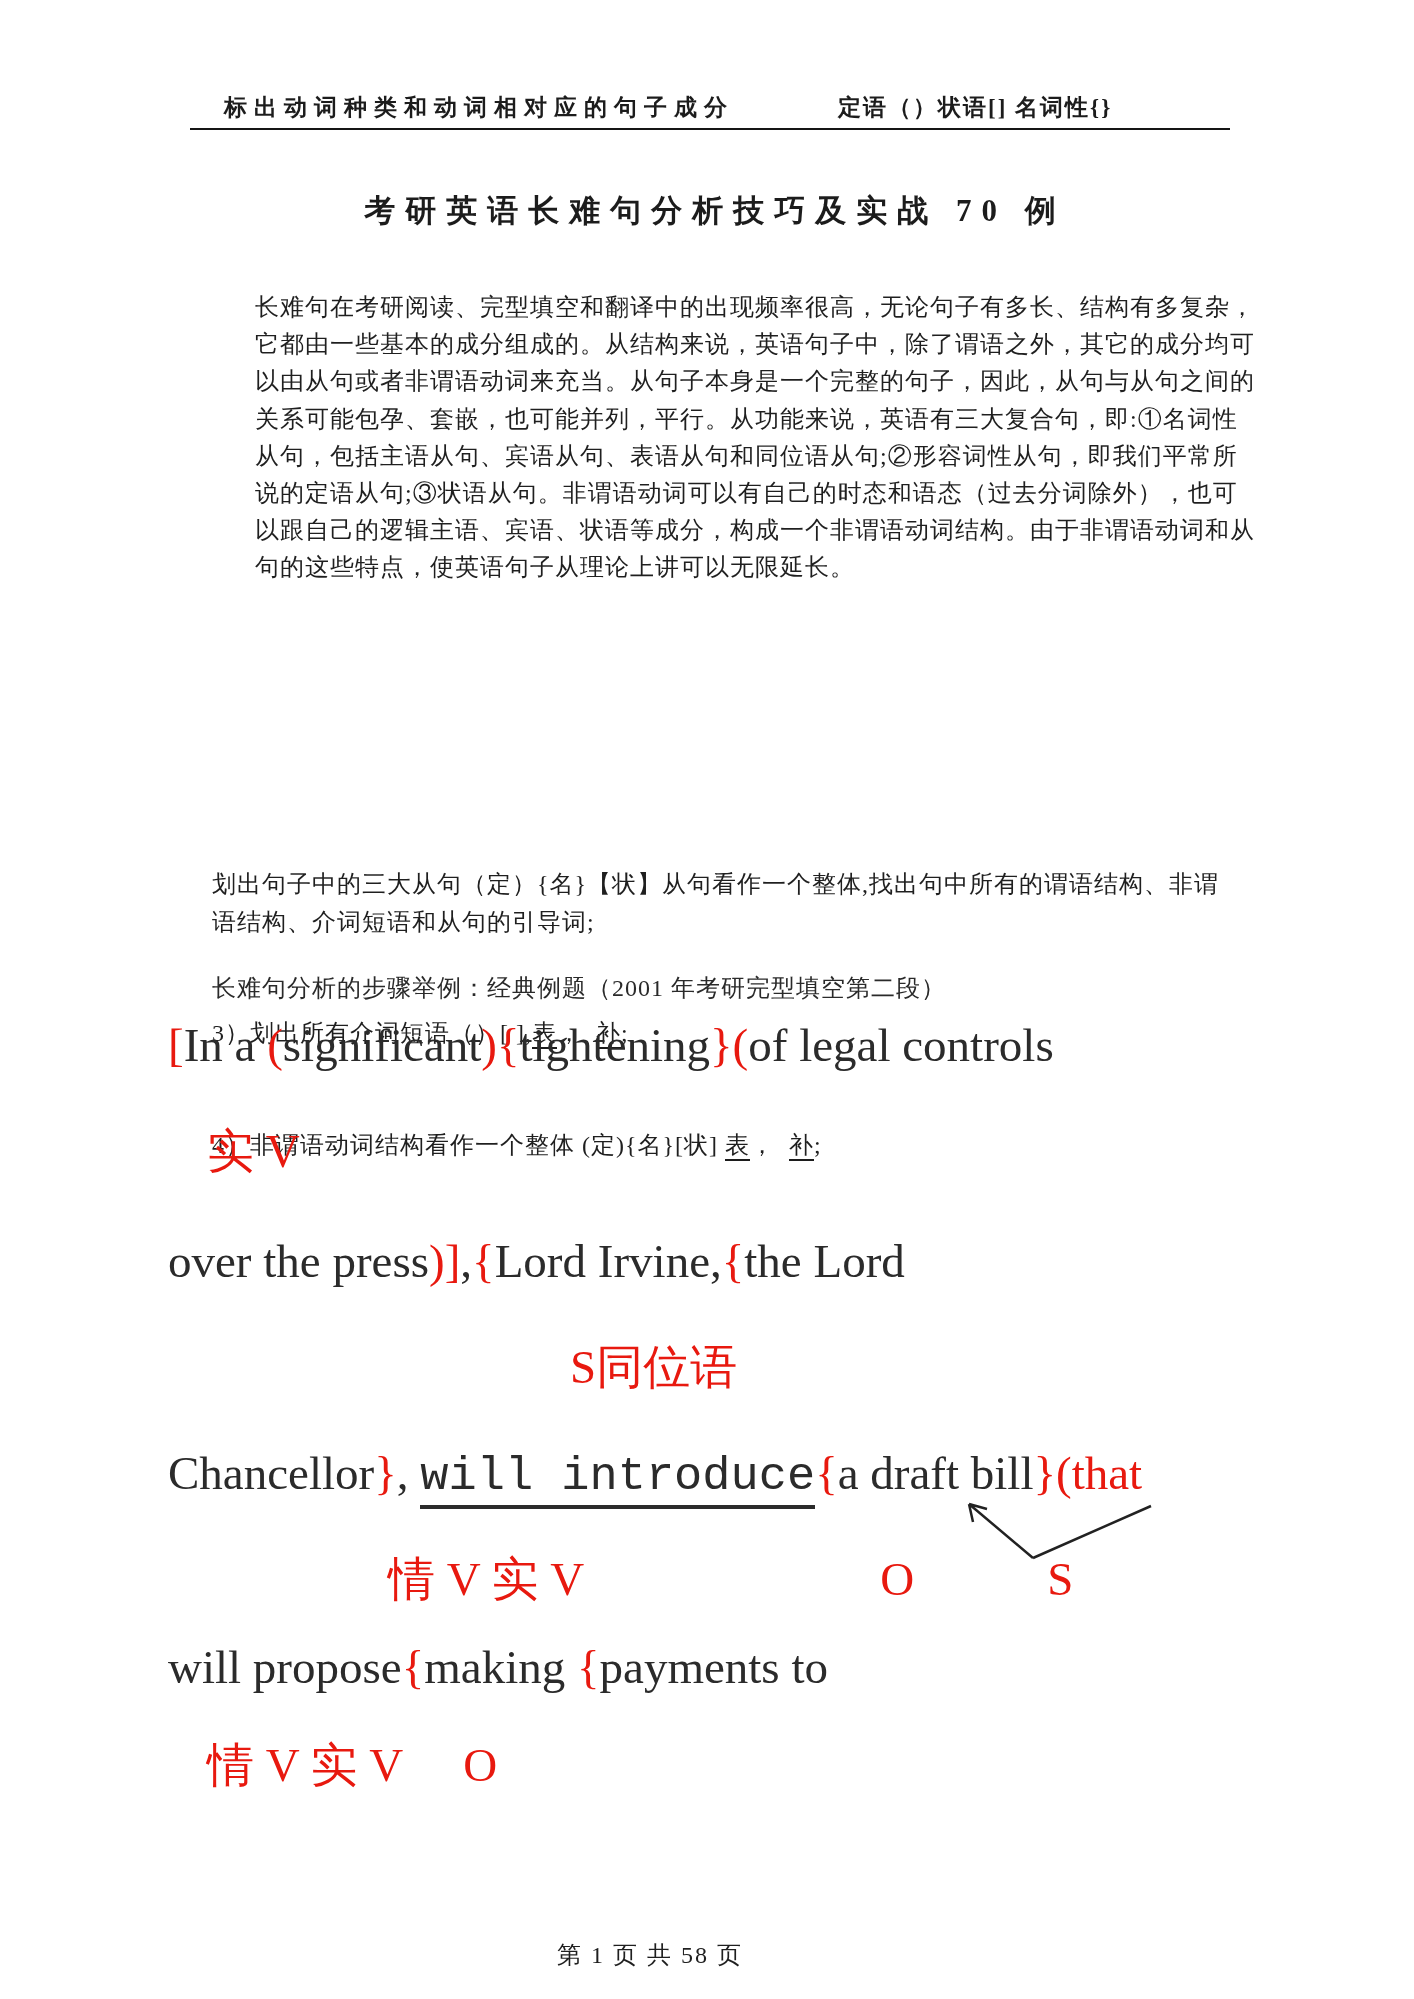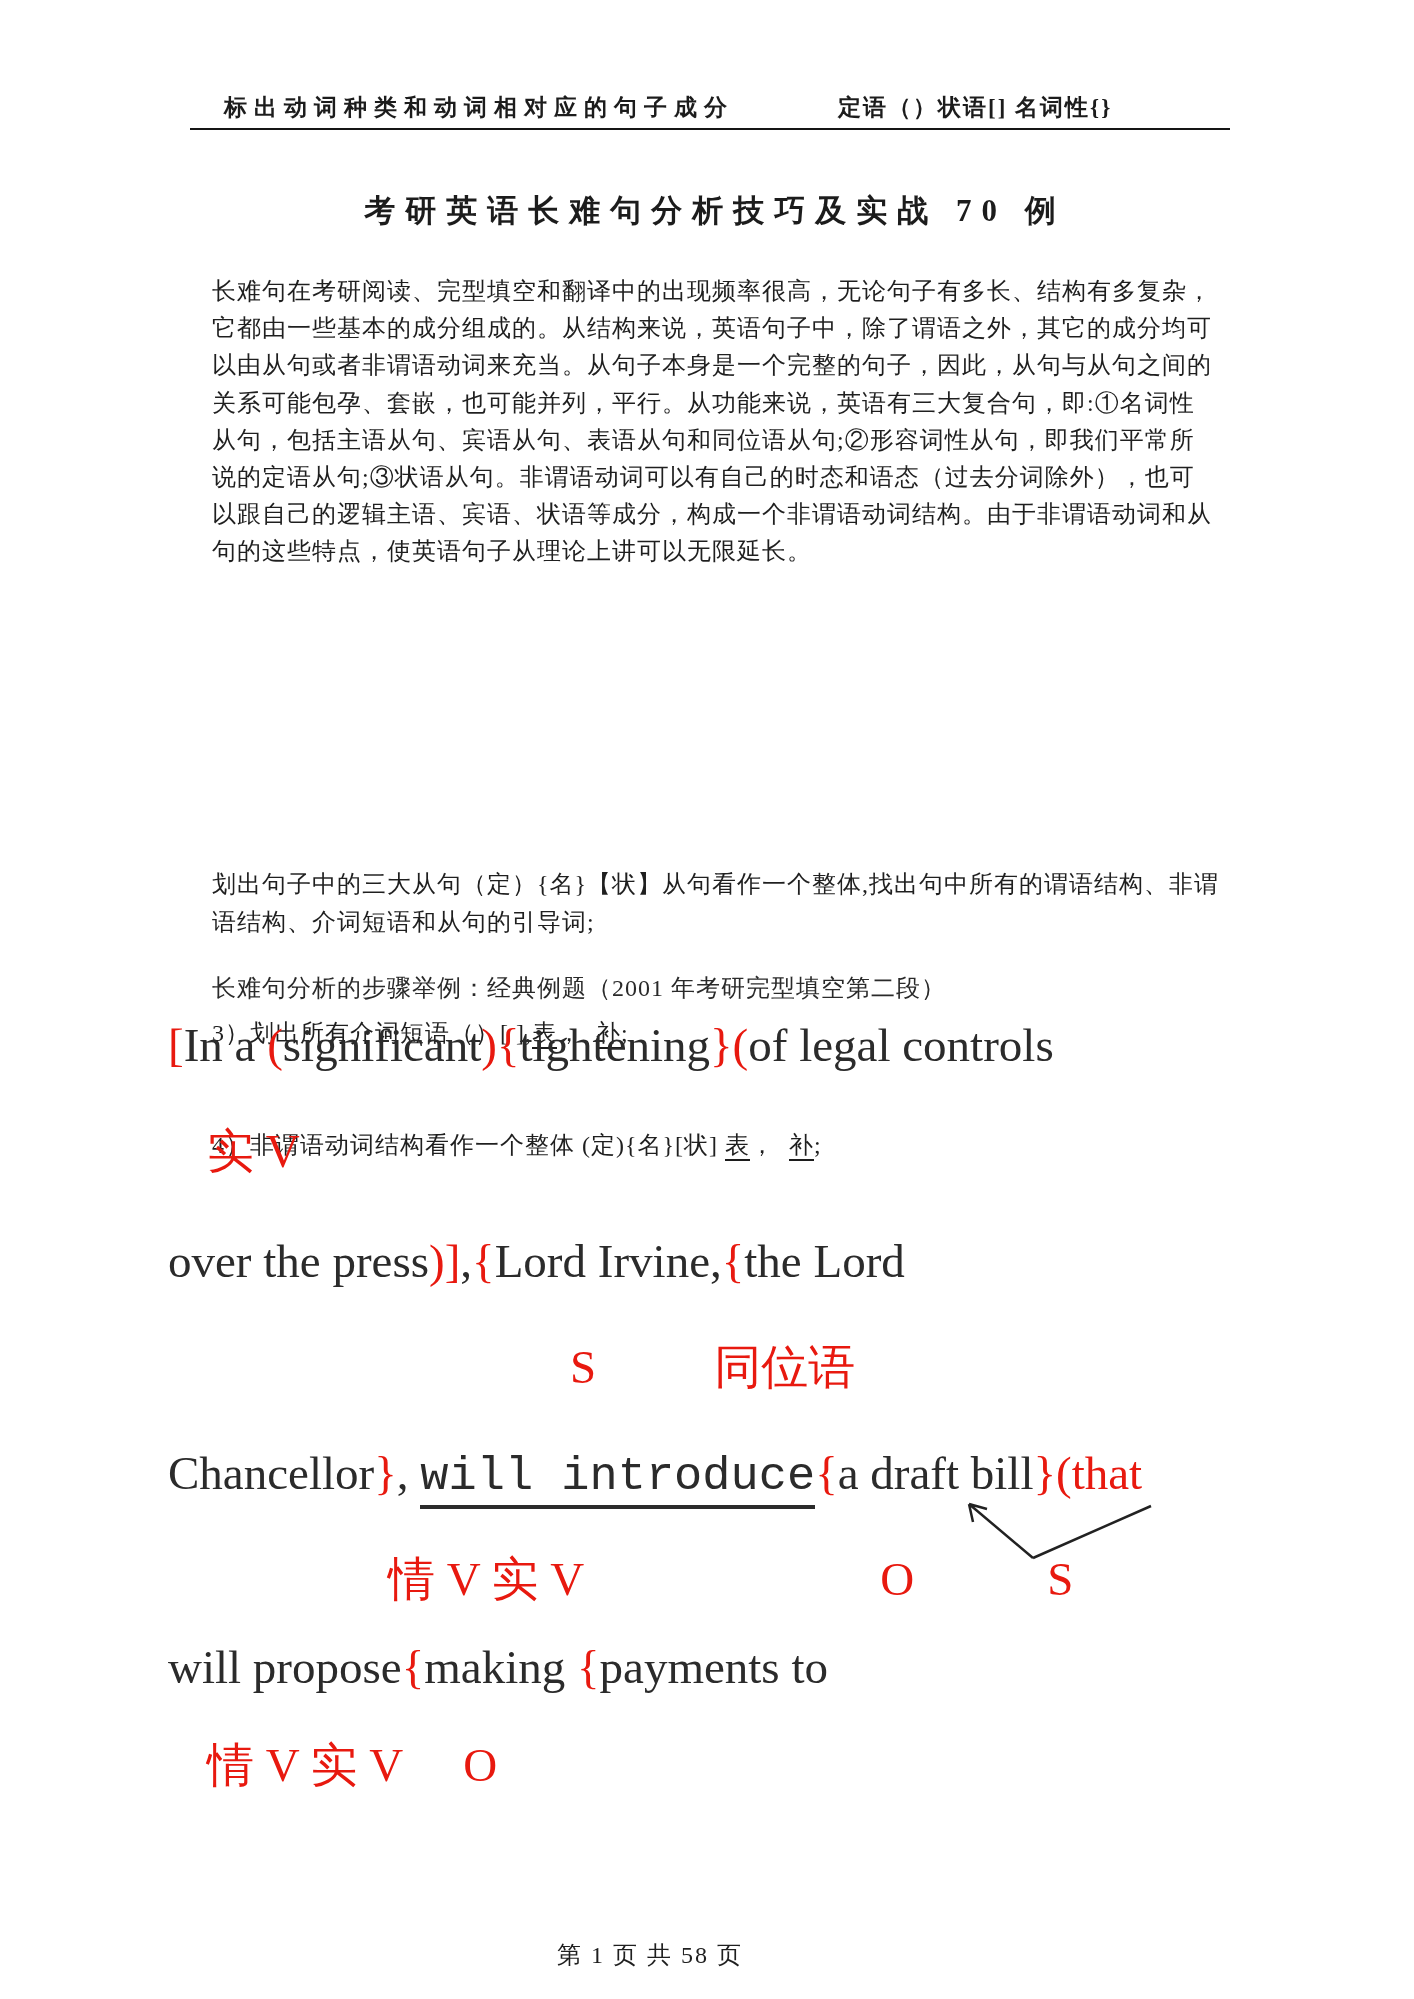--- a/index.html
+++ b/index.html
@@ -7,21 +7,21 @@
         font-family:"Liberation Serif","DejaVu Serif",serif;color:#1c1c1c;}
   
   .hdr-left{position:absolute;left:224px;top:92px;font-size:23px;font-weight:bold;letter-spacing:7px;white-space:pre;}
   .hdr-right{position:absolute;left:838px;top:92px;font-size:23px;font-weight:bold;letter-spacing:2px;white-space:pre;}
   .hdr-rule{position:absolute;left:190px;top:128px;width:1040px;border-top:2px solid #151515;}
   
   .title{position:absolute;left:0;top:182px;width:1414px;margin:8px;text-align:center;
          font-size:31px;font-weight:bold;letter-spacing:10px;}
   
   .para{position:absolute;left:212px;font-size:24px;line-height:37.2px;letter-spacing:1px;white-space:pre;color:#1f1f1f;}
-  .intro{top:273px;}
+  .intro{top:289px;margin-left:43px;}
   .method{top:613px;}
   .steps{top:792px;}
   .example-intro{top:970px;color:#2a2a2a;}
   .seg-line{white-space:pre;}
   .seg-line .u{border-bottom:2px solid #1c1c1c;padding-bottom:1px;}
   
   .big{position:absolute;left:168px;font-size:47px;line-height:1.15;white-space:pre;color:#2b2b2b;}
   .big .r{color:var(--red,#e8190f);}
   .big .k{color:#2b2b2b;}
   .big .u2{border-bottom:4px solid #2b2b2b;padding-bottom:2px;font-family:Liberation Mono, monospace;}
@@ -57,21 +57,21 @@
   </div>
 
   <div class="para example-intro">长难句分析的步骤举例：经典例题（2001 年考研完型填空第二段）</div>
 
   <div class="big" style="top:1018px"><span class="r">[</span><span class="k">In a </span><span class="r">(</span><span class="k">significant</span><span class="r">)</span><span class="r">{</span><span class="k">tightening</span><span class="r">}</span><span class="r">(</span><span class="k">of legal controls</span></div>
 
   <div class="big redline" style="top:1124px;left:207px">实 V</div>
 
   <div class="big" style="top:1234px"><span class="k">over the press</span><span class="r">)]</span><span class="k">,</span><span class="r">{</span><span class="k">Lord Irvine,</span><span class="r">{</span><span class="k">the Lord</span></div>
 
-  <div class="big redline" style="top:1340px;left:570px"><span>S</span><span style="margin-left:118px">同位语</span></div>
+  <div class="big redline" style="top:1340px;left:570px"><span>S</span><span style="">同位语</span></div>
 
   <div class="big" style="top:1446px"><span class="k">Chancellor</span><span class="r">}</span><span class="k">, </span><span class="k u2">will introduce</span><span class="r">{</span><span class="k">a draft bill</span><span class="r">}</span><span class="r">(that</span></div>
 
   <svg class="arrow" width="215" height="72" viewBox="0 0 215 72">
     <path d="M88 66 L24 12 M24 12 L28 30 M24 12 L42 17 M88 66 L206 14" stroke="#222222" stroke-width="2.5" fill="none"></path>
   </svg>
 
   <div class="big redline" style="top:1552px;left:388px"><span>情 V 实 V</span><span style="margin-left:296px">O</span><span style="margin-left:133px">S</span></div>
 
   <div class="big redline" style="top:1738px;left:207px"><span>情 V 实 V</span><span style="margin-left:60px">O</span></div>

